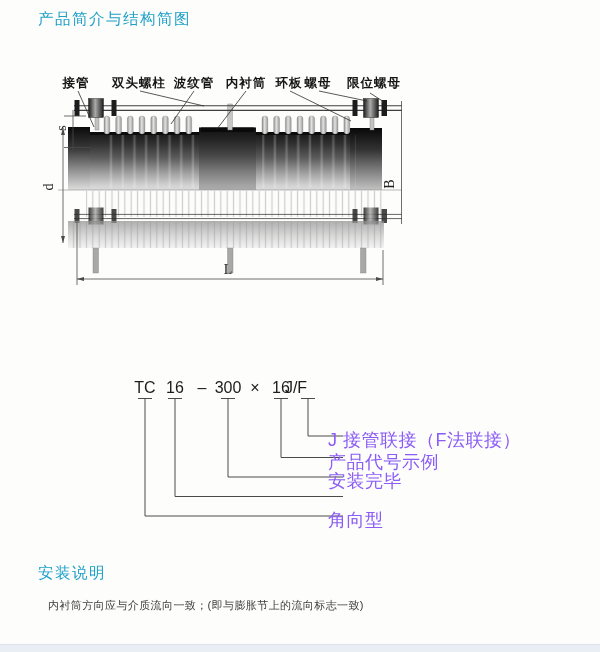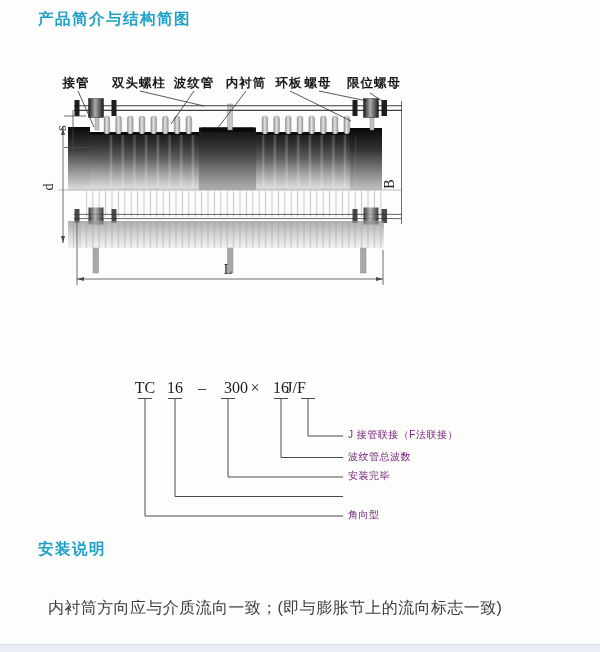--- a/index.html
+++ b/index.html
@@ -1,27 +1,27 @@
 <!DOCTYPE html>
 <html><head>
 <meta charset="utf-8">
 <style>
   html,body{margin:0;padding:0;}
   body{font-family:"Liberation Sans","DejaVu Sans",sans-serif;background:#ffffff;}
   .page{position:relative;width:600px;height:652px;background:#fdfdfc;overflow:hidden;}
-  .heading{position:absolute;left:38px;font-size:15.5px;font-weight:bold;color:#1fa0c8;letter-spacing:1.5px;}
+  .heading{position:absolute;left:38px;font-size:15.5px;font-weight:normal;color:#1fa0c8;letter-spacing:1.5px;}
   .h-intro{top:9px;}
   .h-code{top:347px;}
-  .h-install{top:539px;text-align:right;}
+  .h-install{top:563px;text-align:right;}
   .diagram-svg{position:absolute;left:0;top:0;}
   .svg-label{font-family:"Liberation Sans","DejaVu Sans",sans-serif;font-size:12.5px;font-weight:600;fill:#161616;letter-spacing:1px;}
   .svg-dim{font-family:"Liberation Serif","DejaVu Serif",serif;font-size:14px;fill:#222;}
-  .code-token{position:absolute;top:379px;transform:translateX(-50%);font-family:Liberation Serif, serif;font-size:16px;color:#1c1c1c;white-space:nowrap;}
-  .annot{position:absolute;left:348px;font-size:10px;color:#701a75;letter-spacing:0.5px;white-space:nowrap;}
-  .para-line{position:absolute;left:48px;font-size:16px;color:#3c3c3c;letter-spacing:0.4px;white-space:nowrap;}
+  .code-token{position:absolute;top:379px;transform:translateX(-50%);font-family:Liberation Sans, sans-serif;font-size:16px;color:#1c1c1c;white-space:nowrap;}
+  .annot{position:absolute;left:328px;font-size:18px;color:#8b5cf6;letter-spacing:0.5px;white-space:nowrap;}
+  .para-line{position:absolute;left:48px;font-size:11px;color:#3c3c3c;letter-spacing:0.4px;white-space:nowrap;}
   .bottom-strip{position:absolute;left:0;bottom:0;width:600px;height:7px;background:#e9edf4;border-top:1px solid #dde1ea;}
   .connector-svg{position:absolute;left:0;top:0;}
 </style>
 </head>
 <body>
 
 <div class="page">
 
   <div class="heading h-intro">产品简介与结构简图</div>
 
@@ -173,21 +173,21 @@
     <text class="svg-label" x="246" y="87" text-anchor="middle">内衬筒</text>
     <text class="svg-label" x="289" y="87" text-anchor="middle">环板</text>
     <text class="svg-label" x="318" y="87" text-anchor="middle">螺母</text>
     <text class="svg-label" x="374" y="87" text-anchor="middle">限位螺母</text>
   </svg>
 
 
   <span class="code-token" style="left:145px">TC</span>
   <span class="code-token" style="left:175px">16</span>
   <span class="code-token" style="left:202px">–</span>
-  <span class="code-token" style="left:236px">300</span>
+  <span class="code-token" style="left:228px">300</span>
   <span class="code-token" style="left:255px">×</span>
   <span class="code-token" style="left:281px">16</span>
   <span class="code-token" style="left:296px">J/F</span>
 
   <svg class="connector-svg" width="600" height="652" viewBox="0 0 600 652" xmlns="http://www.w3.org/2000/svg" style="pointer-events:none;">
     <g stroke="#4a4a4a" stroke-width="1" fill="none">
       <line x1="138" y1="398.5" x2="152" y2="398.5"></line>
         <line x1="145" y1="398.5" x2="145" y2="516"></line>
         <line x1="145" y1="516" x2="343" y2="516"></line>
       <line x1="168" y1="398.5" x2="182" y2="398.5"></line>
@@ -199,21 +199,21 @@
       <line x1="274" y1="398.5" x2="288" y2="398.5"></line>
         <line x1="281" y1="398.5" x2="281" y2="457.5"></line>
         <line x1="281" y1="457.5" x2="343" y2="457.5"></line>
       <line x1="301" y1="398.5" x2="315" y2="398.5"></line>
         <line x1="308" y1="398.5" x2="308" y2="436"></line>
         <line x1="308" y1="436" x2="343" y2="436"></line>
     </g>
   </svg>
 
   <div class="annot" style="top:428px">J 接管联接（F法联接）</div>
-  <div class="annot" style="top:449.5px">波纹管总波数</div>
+  <div class="annot" style="top:449.5px">产品代号示例</div>
   <div class="annot" style="top:469px">安装完毕</div>
   <div class="annot" style="top:508px">角向型</div>
 
   <div class="heading h-install">安装说明</div>
 
   <div class="para-line" style="top:598px">内衬筒方向应与介质流向一致；(即与膨胀节上的流向标志一致)</div>
 
   <div class="bottom-strip"></div>
 </div>
 

